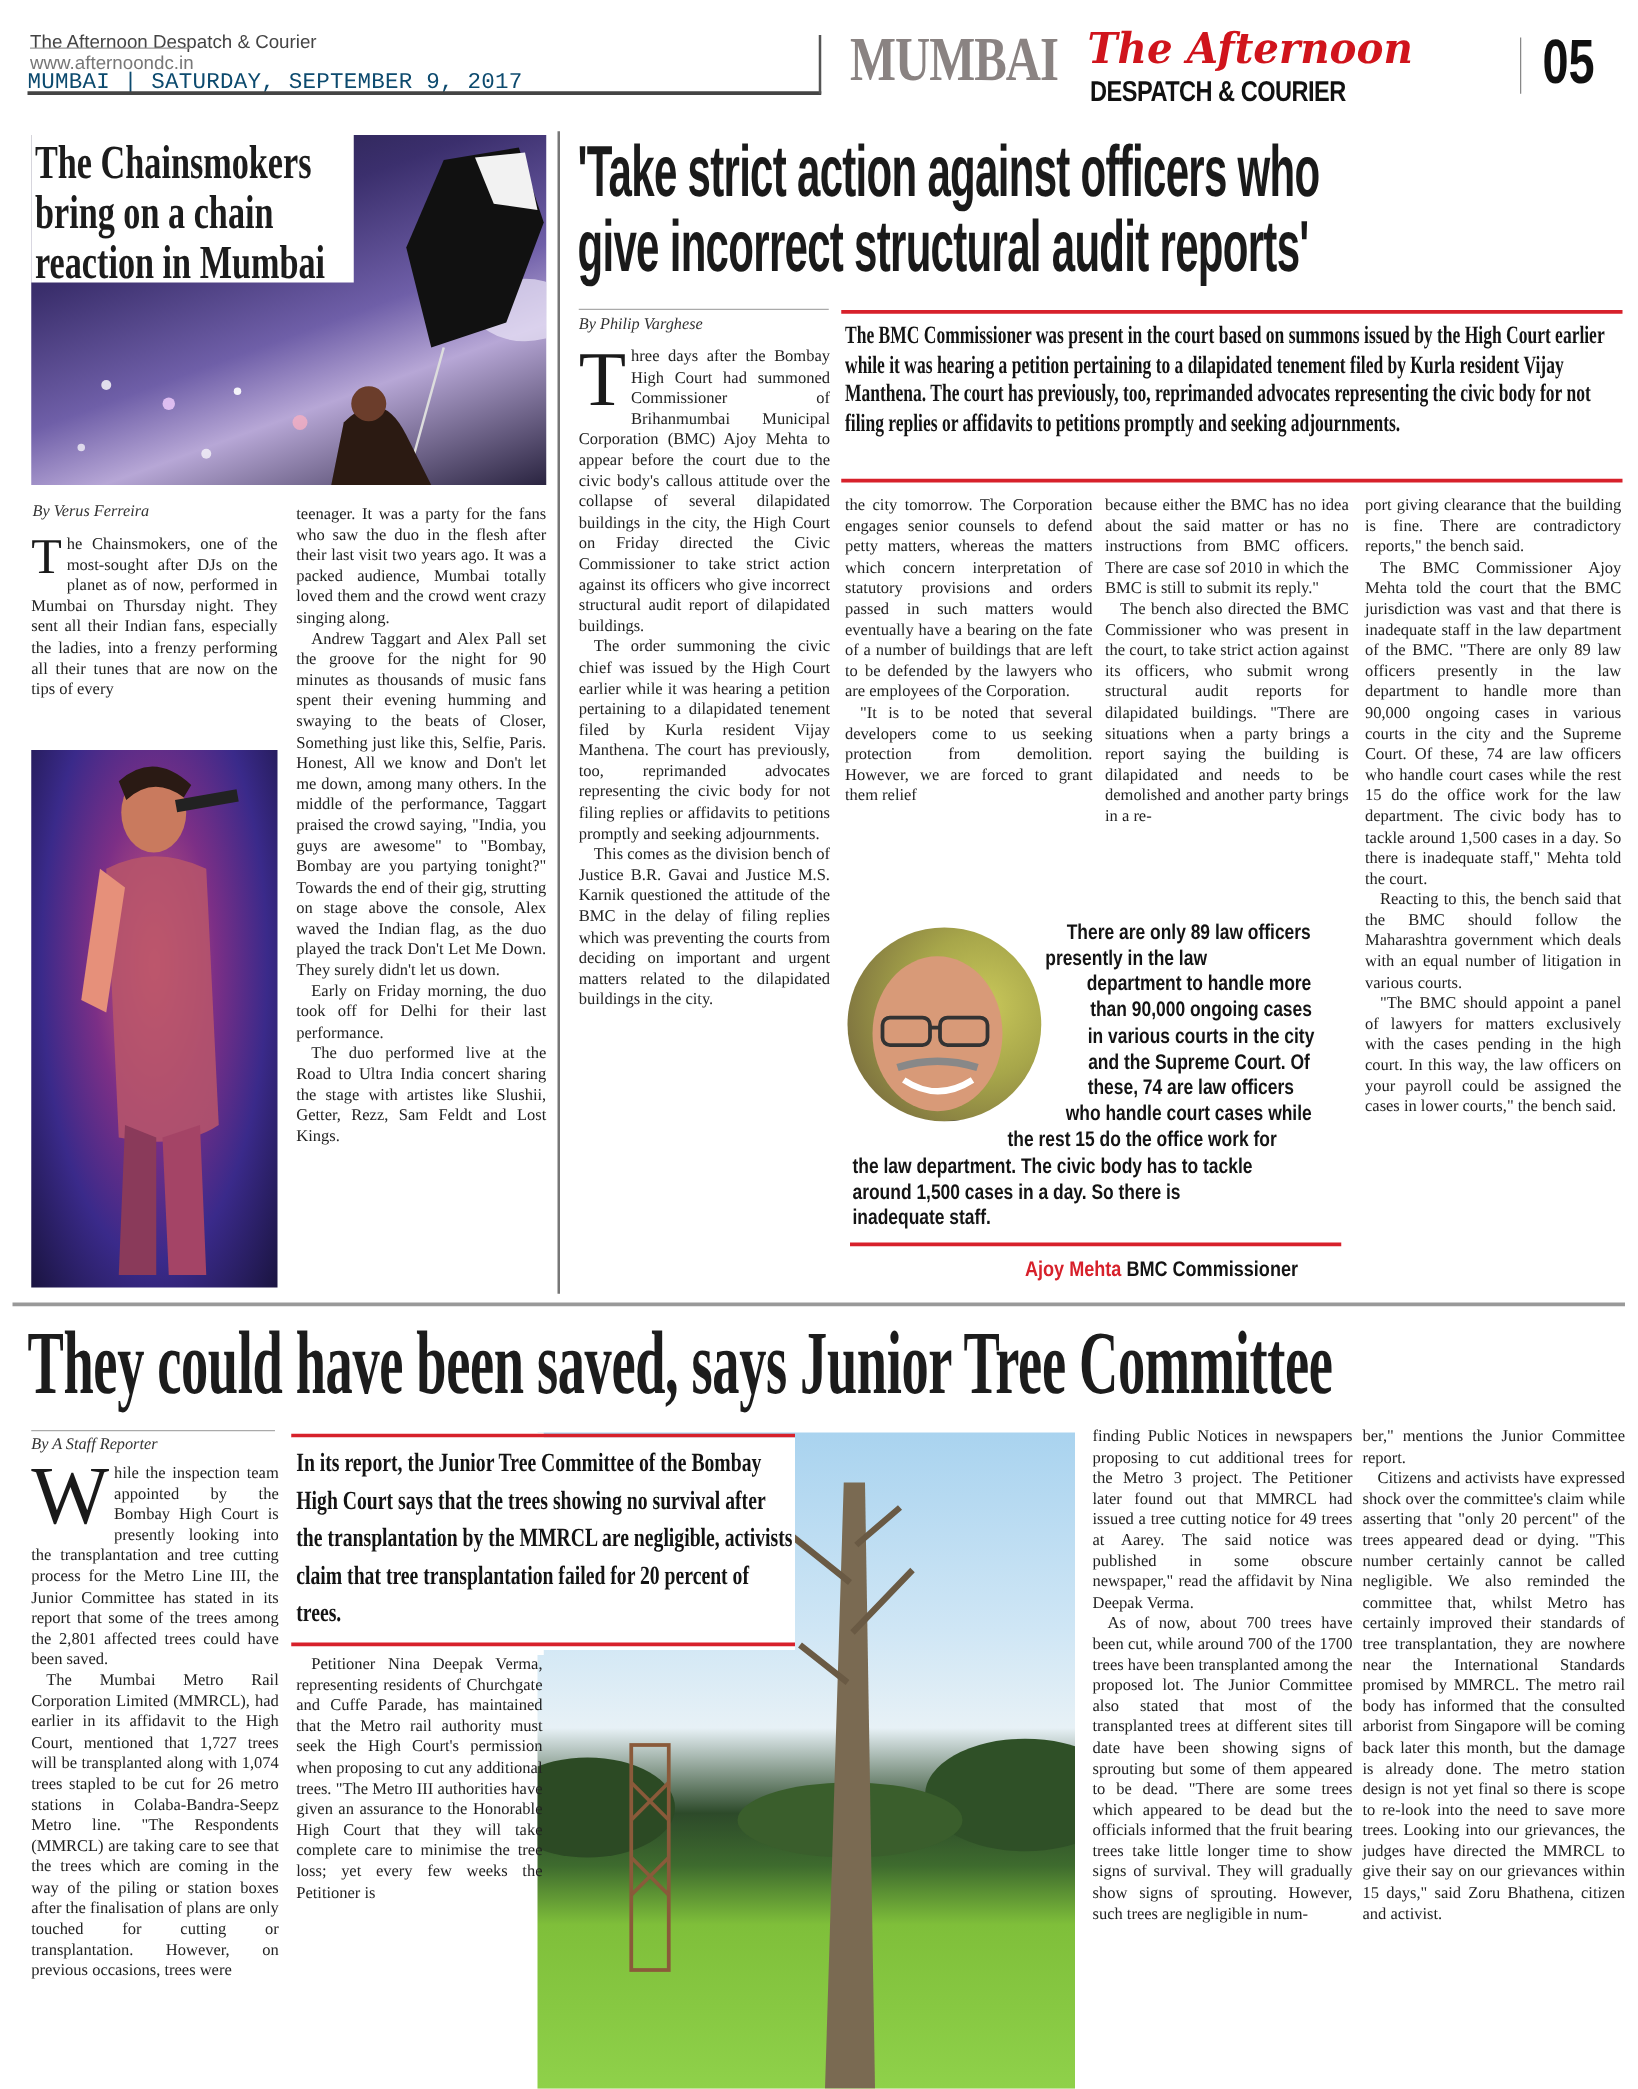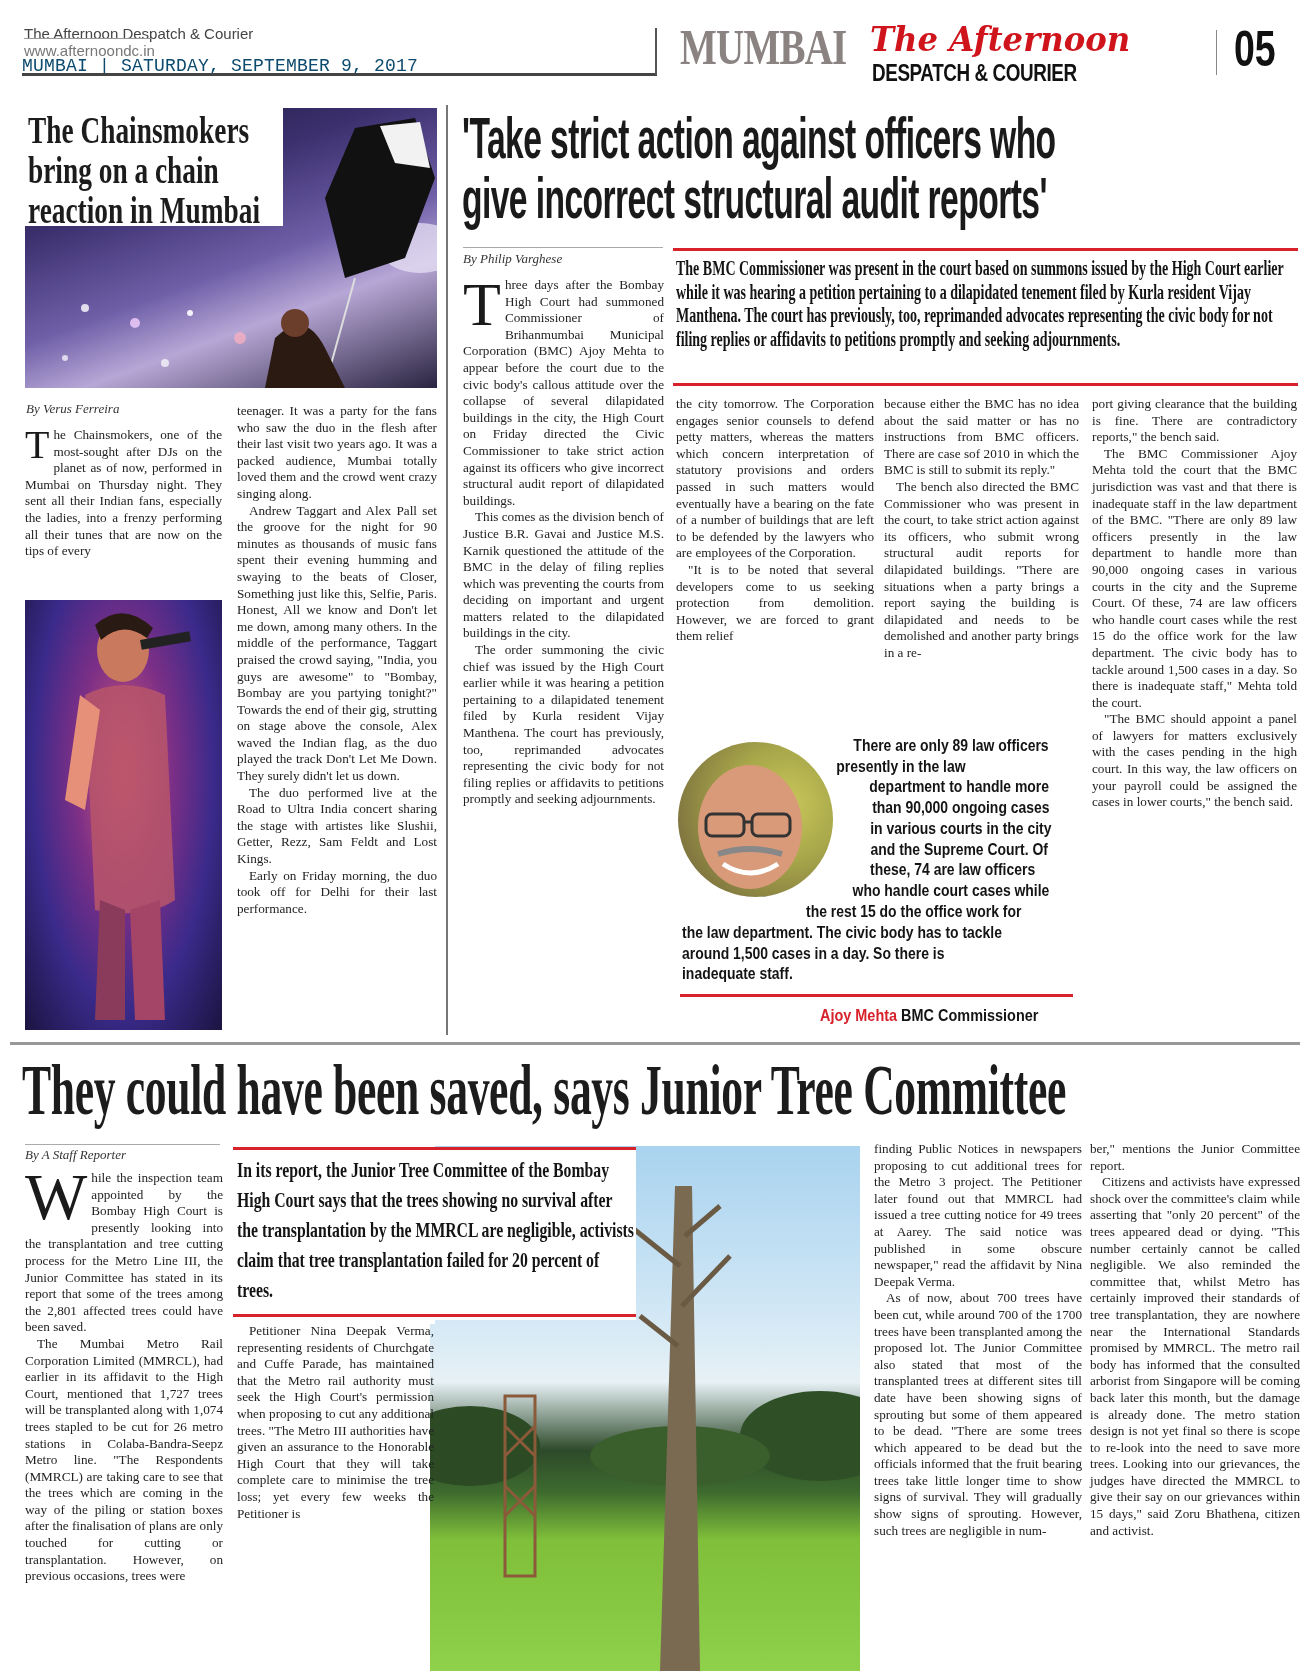--- a/index.html
+++ b/index.html
@@ -90,55 +90,56 @@
     <path d="M55 95 L40 200 L60 210 L75 110 Z" fill="#e6907a"></path>
     <rect x="115" y="40" width="50" height="10" fill="#222" transform="rotate(-10 115 40)"></rect>
     <path d="M75 300 L70 420 L100 420 L100 310 Z" fill="#8a3a5a"></path>
     <path d="M105 310 L110 420 L140 420 L135 300 Z" fill="#a44466"></path>
   </svg>
 </div>
 
 <div class="col" style="left:237px;top:403px;width:200px;">
   <p class="noind">teenager. It was a party for the fans who saw the duo in the flesh after their last visit two years ago. It was a packed audience, Mumbai totally loved them and the crowd went crazy singing along.</p>
   <p>Andrew Taggart and Alex Pall set the groove for the night for 90 minutes as thousands of music fans spent their evening humming and swaying to the beats of Closer, Something just like this, Selfie, Paris. Honest, All we know and Don't let me down, among many others. In the middle of the performance, Taggart praised the crowd saying, "India, you guys are awesome" to "Bombay, Bombay are you partying tonight?" Towards the end of their gig, strutting on stage above the console, Alex waved the Indian flag, as the duo played the track Don't Let Me Down. They surely didn't let us down.</p>
+  <p>Early on Friday morning, the duo took off for Delhi for their last performance.</p>
   <p>The duo performed live at the Road to Ultra India concert sharing the stage with artistes like Slushii, Getter, Rezz, Sam Feldt and Lost Kings.</p>
-  <p>Early on Friday morning, the duo took off for Delhi for their last performance.</p>
 </div>
 
 <div class="abs hl-condensed" style="left:462px;top:108px;font-size:58px;line-height:60px;transform:scaleX(0.58);white-space:nowrap;">
   <div>'Take strict action against officers who</div>
   <div>give incorrect structural audit reports'</div>
 </div>
 
 <div class="abs byline-rule" style="left:463px;top:247px;width:200px;"></div>
 <div class="abs byline" style="left:463px;top:251px;">By Philip Varghese</div>
 
 <div class="abs redrule" style="left:673px;top:248px;width:625px;height:3px;"></div>
 <div class="abs pull" style="left:676px;top:257px;width:890px;font-size:20px;line-height:23.5px;transform:scaleX(0.7);font-family:'Liberation Serif',serif;">The BMC Commissioner was present in the court based on summons issued by the High Court earlier while it was hearing a petition pertaining to a dilapidated tenement filed by Kurla resident Vijay Manthena. The court has previously, too, reprimanded advocates representing the civic body for not filing replies or affidavits to petitions promptly and seeking adjournments.</div>
 <div class="abs redrule" style="left:673px;top:383px;width:625px;height:3px;"></div>
 
 <div class="col" style="left:463px;top:277px;width:201px;">
   <p class="noind"><span class="dropcap" style="font-size:62px;line-height:50px;">T</span><span>hree days after the Bombay High Court had summoned Commissioner of Brihanmumbai Municipal Corporation (BMC) Ajoy Mehta to appear before the court due to the civic body's callous attitude over the collapse of several dilapidated buildings in the city, the High Court on Friday directed the Civic Commissioner to take strict action against its officers who give incorrect structural audit report of dilapidated buildings.</span></p>
+  <p>The order summoning the civic chief was issued by the High Court earlier while it was hearing a petition pertaining to a dilapidated tenement filed by Kurla resident Vijay Manthena. The court has previously, too, reprimanded advocates representing the civic body for not filing replies or affidavits to petitions promptly and seeking adjournments.</p>
   <p>This comes as the division bench of Justice B.R. Gavai and Justice M.S. Karnik questioned the attitude of the BMC in the delay of filing replies which was preventing the courts from deciding on important and urgent matters related to the dilapidated buildings in the city.</p>
-  <p>The order summoning the civic chief was issued by the High Court earlier while it was hearing a petition pertaining to a dilapidated tenement filed by Kurla resident Vijay Manthena. The court has previously, too, reprimanded advocates representing the civic body for not filing replies or affidavits to petitions promptly and seeking adjournments.</p>
 </div>
 
 <div class="col" style="left:676px;top:396px;width:198px;">
   <p class="noind">the city tomorrow. The Corporation engages senior counsels to defend petty matters, whereas the matters which concern interpretation of statutory provisions and orders passed in such matters would eventually have a bearing on the fate of a number of buildings that are left to be defended by the lawyers who are employees of the Corporation.</p>
   <p>"It is to be noted that several developers come to us seeking protection from demolition. However, we are forced to grant them relief</p>
 </div>
 
 <div class="col" style="left:884px;top:396px;width:195px;">
   <p class="noind">because either the BMC has no idea about the said matter or has no instructions from BMC officers. There are case sof 2010 in which the BMC is still to submit its reply."</p>
   <p>The bench also directed the BMC Commissioner who was present in the court, to take strict action against its officers, who submit wrong structural audit reports for dilapidated buildings. "There are situations when a party brings a report saying the building is dilapidated and needs to be demolished and another party brings in a re-</p>
 </div>
 
 <div class="col" style="left:1092px;top:396px;width:205px;">
   <p class="noind">port giving clearance that the building is fine. There are contradictory reports," the bench said.</p>
   <p>The BMC Commissioner Ajoy Mehta told the court that the BMC jurisdiction was vast and that there is inadequate staff in the law department of the BMC. "There are only 89 law officers presently in the law department to handle more than 90,000 ongoing cases in various courts in the city and the Supreme Court. Of these, 74 are law officers who handle court cases while the rest 15 do the office work for the law department. The civic body has to tackle around 1,500 cases in a day. So there is inadequate staff," Mehta told the court.</p>
+  <p>Reacting to this, the bench said that the BMC should follow the Maharashtra government which deals with an equal number of litigation in various courts.</p>
   <p>"The BMC should appoint a panel of lawyers for matters exclusively with the cases pending in the high court. In this way, the law officers on your payroll could be assigned the cases in lower courts," the bench said.</p>
 </div>
 
 <div class="abs" style="left:676px;top:724px;width:410px;height:300px;background:#fff;"></div>
 <div class="img-box" style="left:678px;top:742px;width:155px;height:155px;border-radius:50%;background:radial-gradient(circle at 70% 40%,#c9c85a 0%,#a7a64a 40%,#6a5a3a 100%);">
   <svg width="155" height="155" viewBox="0 0 155 155">
     <ellipse cx="72" cy="85" rx="52" ry="62" fill="#d89a78"></ellipse>
     <rect x="28" y="72" width="38" height="22" rx="6" fill="none" stroke="#333" stroke-width="3"></rect>
     <rect x="74" y="72" width="38" height="22" rx="6" fill="none" stroke="#333" stroke-width="3"></rect>
     <line x1="66" y1="80" x2="74" y2="80" stroke="#333" stroke-width="3"></line>

